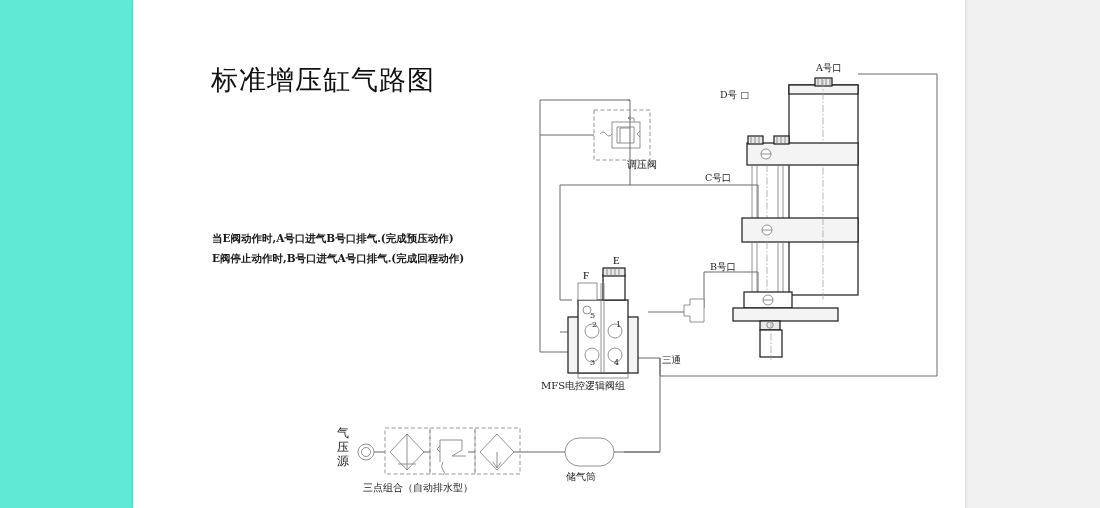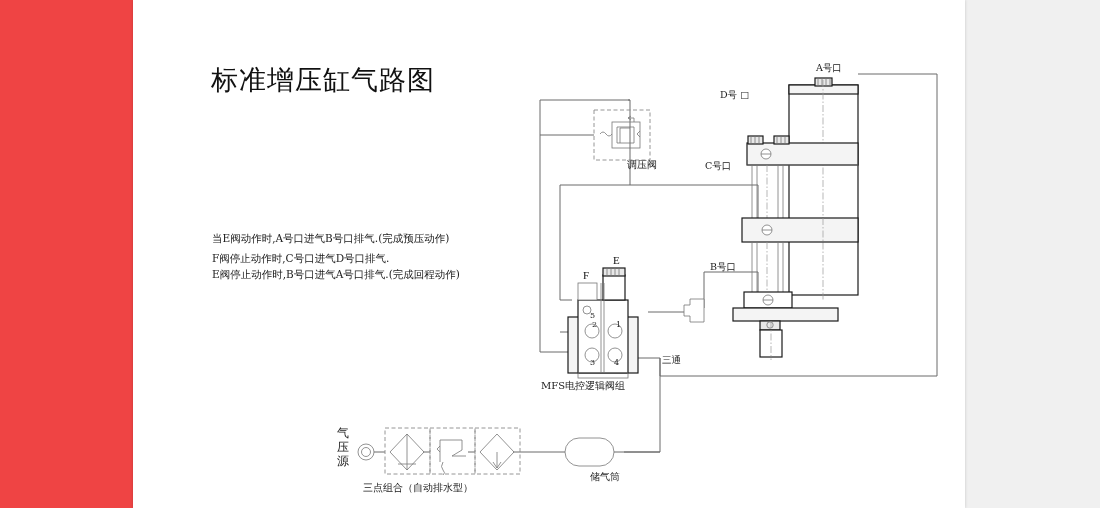--- a/index.html
+++ b/index.html
@@ -8,21 +8,21 @@
     background: #f0f0f0;
     width: 1100px;
     height: 508px;
     overflow: hidden;
     font-family: "Liberation Serif", "DejaVu Serif", serif;
   }
   #viewport {
     position: relative;
     width: 952px;
     height: 508px;
-    background: #ef4444;
+    background: #5eead4;
   }
   #page {
     position: absolute;
     left: 133px;
     top: 0;
     width: 832px;
     height: 508px;
     background: #ffffff;
     box-shadow: 0 0 3px rgba(0,0,0,0.18);
   }
@@ -41,20 +41,21 @@
     letter-spacing: 1px;
     color: #111111;
     white-space: nowrap;
     font-family: "DejaVu Serif", "Liberation Serif", serif;
   }
   .note-block {
     position: absolute;
     left: 212px;
     top: 232px;
     width: 300px;
+    font-weight: bold;
   }
   .note-line {
     font-size: 10.5px;
     color: #1a1a1a;
     line-height: 13.5px;
     margin-bottom: 6.5px;
     white-space: pre-wrap;
     font-family: "DejaVu Serif", "Liberation Serif", serif;
   }
   .note-line.tight { margin-bottom: 2px; }
@@ -271,33 +272,32 @@
     <g>
       <rect class="thn wht" x="565" y="438" width="49" height="28" rx="14" ry="14"></rect>
     </g>
 
   </svg>
 
   <div class="doc-title">标准增压缸气路图</div>
 
   <div class="note-block">
     <div class="note-line">当E阀动作时,A号口进气B号口排气.(完成预压动作)</div>
-    <div class="note-line tight">F阀停止动作时,C号口进气D号口排气.</div>
     <div class="note-line">E阀停止动作时,B号口进气A号口排气.(完成回程动作)</div>
   </div>
 
   <div class="lbl" style="left:816px; top:62px;">A号口</div>
   <div class="lbl" style="left:720px; top:89px;">D号 □</div>
-  <div class="lbl" style="left:705px; top:160px;text-align:right;">C号口</div>
+  <div class="lbl" style="left:705px; top:172px;text-align:right;">C号口</div>
   <div class="lbl" style="left:710px; top:261px;">B号口</div>
 
   <div class="caption" style="left:627px; top:158px;font-family:Liberation Serif, serif;">调压阀</div>
   <div class="caption" style="left:541px; top:379px;">MFS电控逻辑阀组</div>
   <div class="lbl" style="left:662px; top:312px;margin-top:42px;">三通</div>
-  <div class="caption" style="left:566px; top:470px;margin-left:24px;">储气筒</div>
+  <div class="caption" style="left:566px; top:470px;">储气筒</div>
   <div class="caption" style="left:363px; top:481px;">三点组合（自动排水型）</div>
 
   <div class="lbl-vert" style="left:336px; top:426px;">气压源</div>
 
   <div class="lbl-letter" style="left:613px; top:254px;">E</div>
   <div class="lbl-letter" style="left:583px; top:269px;">F</div>
 
   <div class="lbl-small" style="left:590px; top:311px;">5</div>
   <div class="lbl-small" style="left:592px; top:320px;">2</div>
   <div class="lbl-small" style="left:616px; top:320px;">1</div>

